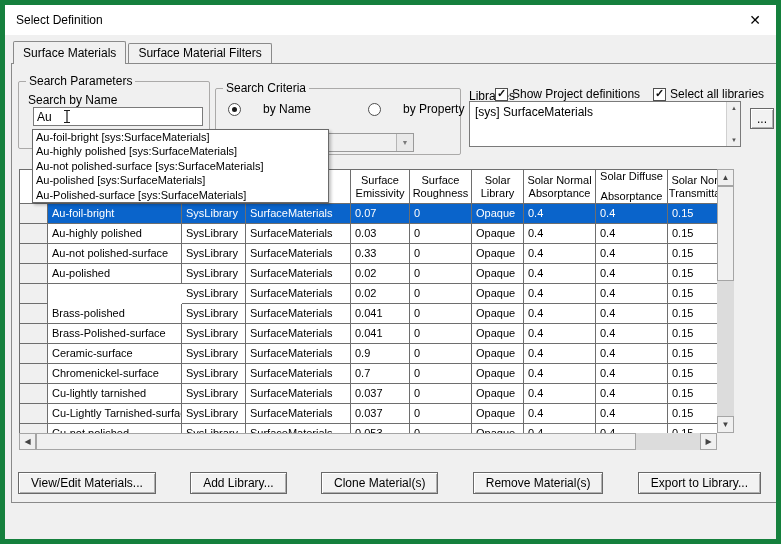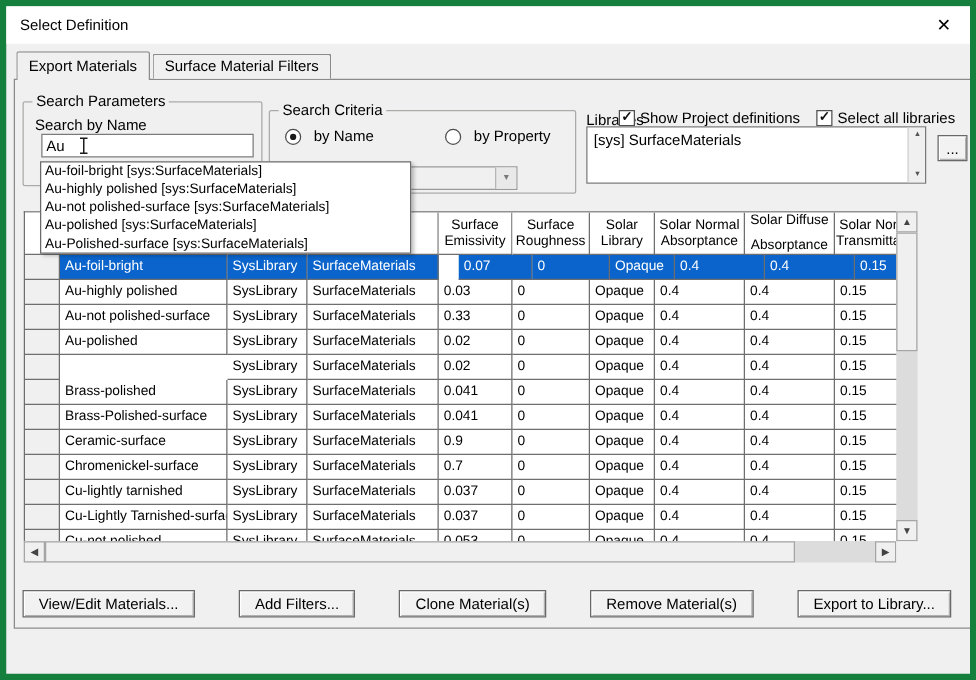--- a/index.html
+++ b/index.html
@@ -17,21 +17,21 @@
   #tabpage{position:absolute;left:6px;top:58px;width:769px;height:440px;border:1px solid #8a8a8a;background:#f0f0f0;z-index:1}
   
   .groupbox{position:absolute;border:1px solid #abaaa9;border-radius:2px;z-index:2}
   .grouplabel{position:absolute;top:-8px;left:7px;background:#f0f0f0;padding:0 3px;line-height:14px;white-space:nowrap}
   #grp-search{left:13px;top:76px;width:192px;height:68px}
   #search-by-name-label{position:absolute;left:9px;top:11px;white-space:nowrap}
   #search-input{position:absolute;left:14px;top:25px;width:170px;height:19px;border:1px solid #7a7a7a;background:#fff;font:12px "Liberation Sans",sans-serif;padding:0 3px}
   #ibeam{position:absolute;left:43px;top:27px;z-index:3}
   #grp-criteria{left:210px;top:83px;width:246px;height:67px}
   #radio-row{position:absolute;left:12px;top:13px;display:flex;gap:57px}
-  .radio-opt{display:flex;align-items:center;gap:10px;white-space:nowrap}
+  .radio-opt{display:flex;align-items:center;gap:22px;white-space:nowrap}
   .radio{width:13px;height:13px;border:1px solid #4e4e4e;border-radius:50%;background:#fff;position:relative;flex:none}
   .radio .dot{display:none;position:absolute;left:3px;top:3px;width:5px;height:5px;border-radius:50%;background:#1a1a1a}
   .radio-opt.selected .dot{display:block}
   #property-combo{position:absolute;left:12px;top:44px;width:186px;height:19px;background:#f0f0f0;border:1px solid #9a9a9a}
   #property-combo .arrow{position:absolute;right:0;top:0;width:17px;height:17px;border-left:1px solid #b5b5b5;background:#e9e9e9;color:#7a7a7a;font-size:7px;text-align:center;line-height:17px}
   
   #libraries-label{position:absolute;left:464px;top:84px;z-index:2}
   #libraries-checks{position:absolute;left:490px;top:82px;display:flex;gap:13px;z-index:2}
   .check{display:flex;align-items:center;gap:4px;white-space:nowrap}
   .checkbox{width:13px;height:13px;border:1px solid #4e4e4e;background:#fff;position:relative;flex:none}
@@ -82,21 +82,21 @@
 <div id="dialog">
 
   <div id="titlebar">
     <span id="window-title">Select Definition</span>
     <span id="close-btn">✕</span>
   </div>
 
   <div id="tabs">
 
       <div class="tab active">
-        <span class="tab-label">Export Materials</span>
+        <span class="tab-label">Surface Materials</span>
       </div>
 
       <div class="tab">
         <span class="tab-label">Surface Material Filters</span>
       </div>
     </div>
 
   <div id="tabpage"></div>
 
   <div class="groupbox" id="grp-search">
@@ -202,21 +202,21 @@
         <div class="cell hcell" style="width: 72px;">
           <div>Solar Normal</div>
           <div>Transmittance</div>
         </div>
       </div>
       <div class="trow selected">
         <div class="cell rowsel" style="width: 28px;"></div>
         <div class="cell tcell" style="width: 134px;">Au-foil-bright</div>
         <div class="cell tcell" style="width: 64px;">SysLibrary</div>
         <div class="cell tcell" style="width: 105px;">SurfaceMaterials</div>
-        <div class="cell tcell" style="width: 59px; margin-left: 16px;">0.07</div>
+        <div class="cell tcell" style="width: 59px;">0.07</div>
         <div class="cell tcell" style="width: 62px;">0</div>
         <div class="cell tcell" style="width: 52px;">Opaque</div>
         <div class="cell tcell" style="width: 72px;">0.4</div>
         <div class="cell tcell" style="width: 72px;">0.4</div>
         <div class="cell tcell" style="width: 72px;">0.15</div>
       </div>
       <div class="trow">
         <div class="cell rowsel" style="width: 28px;"></div>
         <div class="cell tcell" style="width: 134px;">Au-highly polished</div>
         <div class="cell tcell" style="width: 64px;">SysLibrary</div>
@@ -366,21 +366,21 @@
   </div>
   <div id="sb-corner"></div>
 
   <div id="material-buttons">
 
       <button class="btn">
         <span>View/Edit Materials...</span>
       </button>
 
       <button class="btn">
-        <span>Add Filters...</span>
+        <span>Add Library...</span>
       </button>
 
       <button class="btn">
         <span>Clone Material(s)</span>
       </button>
 
       <button class="btn">
         <span>Remove Material(s)</span>
       </button>
 

